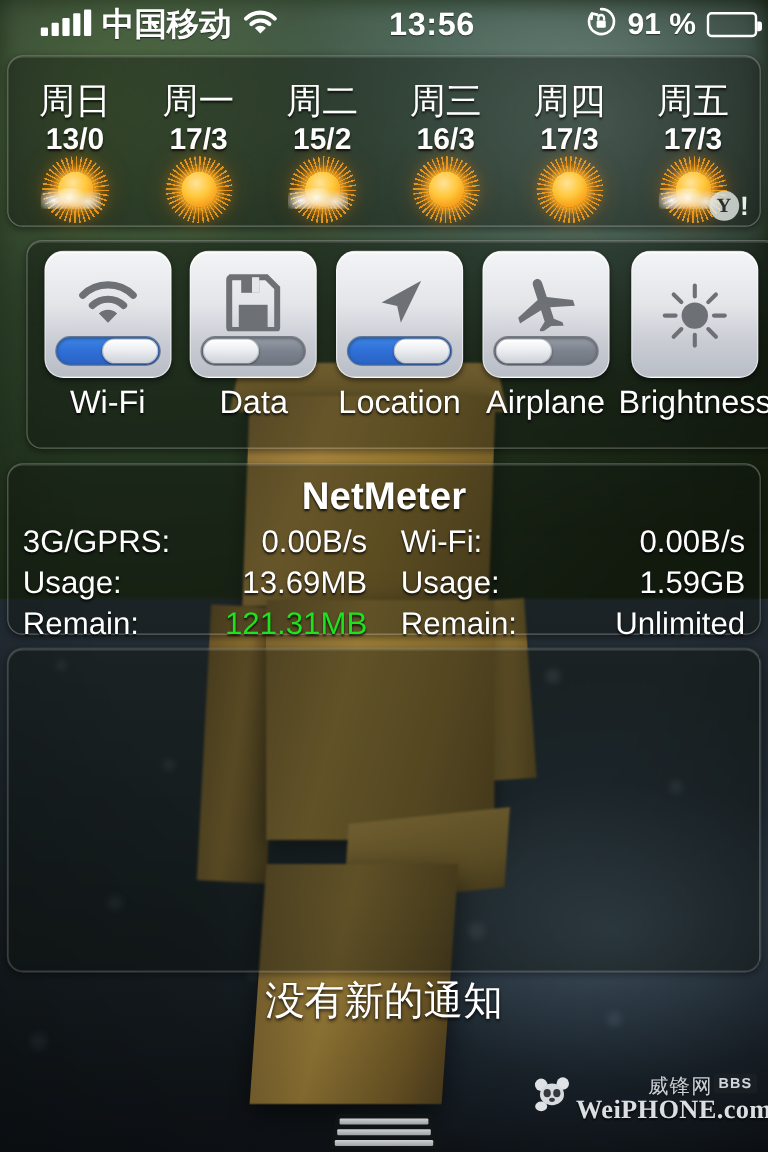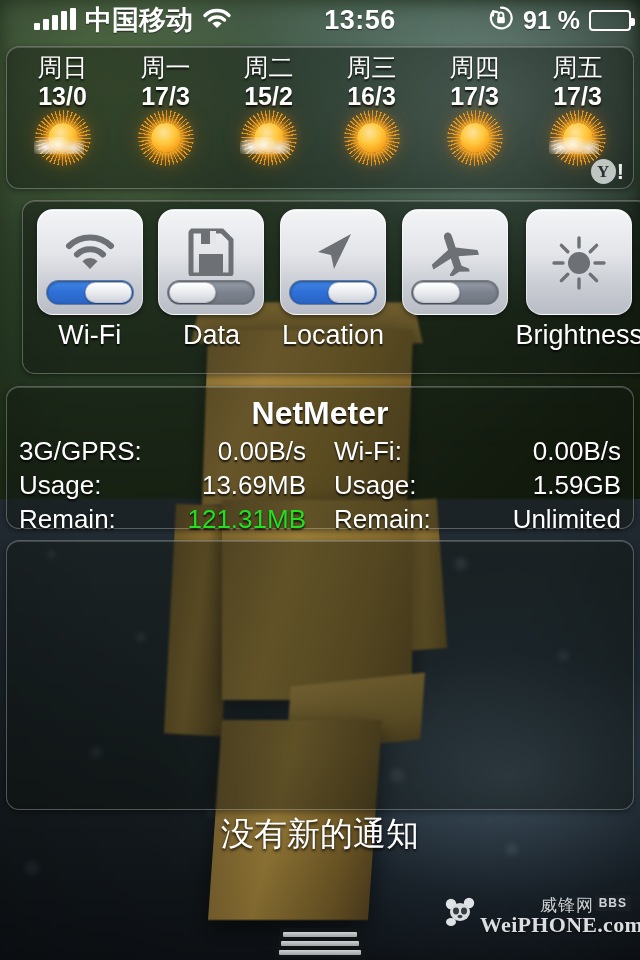--- a/index.html
+++ b/index.html
@@ -133,23 +133,23 @@
     border-radius:13px;
     box-shadow:inset 0 1px 0 rgba(255,255,255,.18), 0 2px 6px rgba(0,0,0,.4);
     backdrop-filter:blur(1px);
   }
 
   
   #weather-panel{ left:6px; top:46px; width:628px; height:143px; }
   .wx-row{ display:flex; height:100%; padding:4px 4px 2px; }
   .wx-day{ flex:1; display:flex; flex-direction:column; align-items:center; }
   .wx-name{
-    font-size:25px; color:#fff; font-weight:normal; line-height:1.08;
+    font-size:30px; color:#fff; font-weight:normal; line-height:1.08;
     text-shadow:0 2px 2px rgba(0,0,0,.8);
-    margin-top:3px;
+    margin-top:18px;
   }
   .wx-temp{
     font-size:25px; color:#fff; font-weight:bold; line-height:1.18;
     text-shadow:0 2px 2px rgba(0,0,0,.8);
     margin-top:1px;
   }
   .wx-ico{ margin-top:3px; width:62px; height:46px; position:relative; }
   .sunball{
     position:absolute; left:50%; top:50%; transform:translate(-50%,-50%);
     width:30px; height:30px; border-radius:50%;
@@ -484,20 +484,21 @@
             <svg width="52" height="48" viewBox="0 0 52 48">
               <g fill="#6d7176" transform="rotate(-18 26 24)">
                 <path d="M24 3 c2.6 0 4 2 4 5 v12 l20 9 v5 l-20 -5 v10 l6 5 v3 l-10 -3 l-10 3 v-3 l6 -5 v-10 l-20 5 v-5 l20 -9 V8 c0 -3 1.4 -5 4 -5 Z"></path>
               </g>
             </svg>
           </span>
           <span class="switch off">
               <i class="knob"></i>
             </span>
         </div>
+        <div class="tg-label">Airplane</div>
       </div>
 
       <div class="tg">
         <div class="tg-tile noswitch">
           <span class="glyph">
             <svg width="56" height="56" viewBox="0 0 56 56">
               <circle cx="28" cy="28" r="11" fill="#6d7176"></circle>
               <g stroke="#6d7176" stroke-width="3.4" stroke-linecap="round">
                 <line x1="28" y1="3" x2="28" y2="12"></line>
                 <line x1="28" y1="44" x2="28" y2="53"></line>

